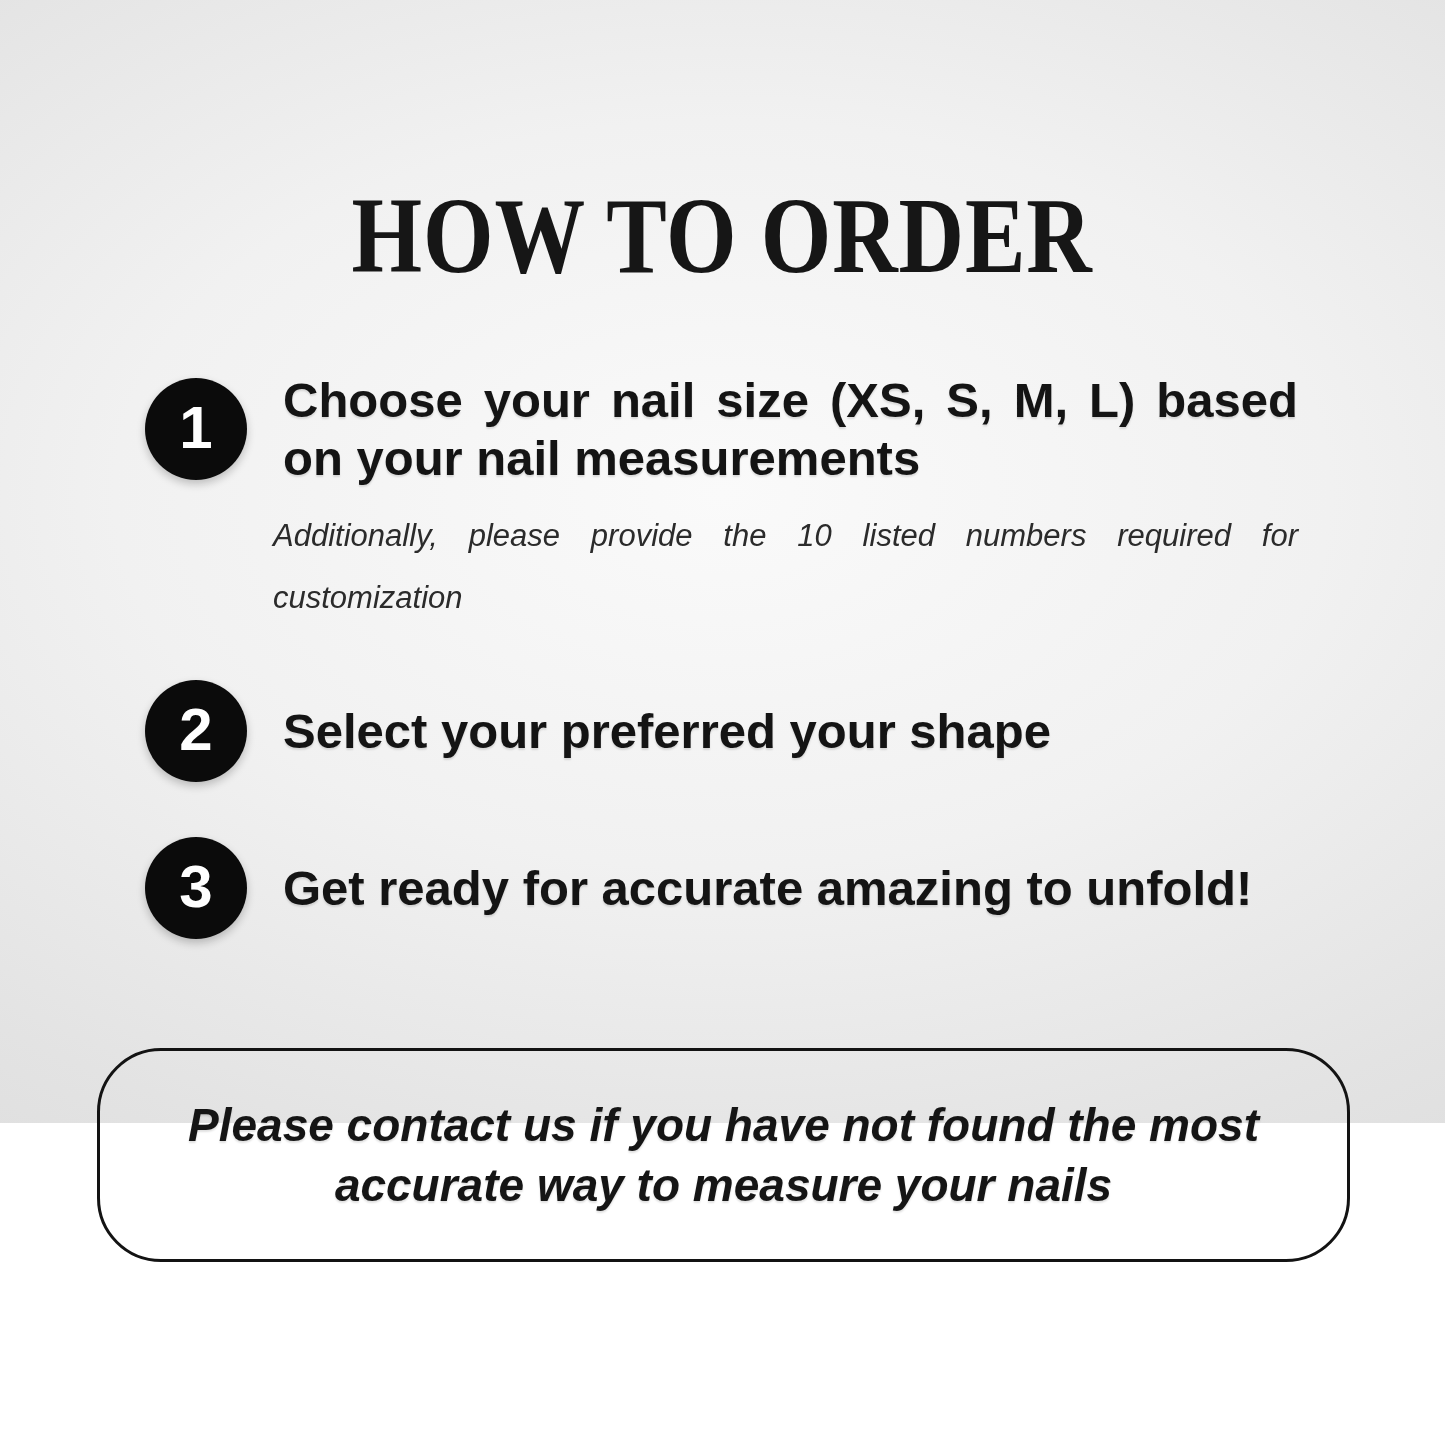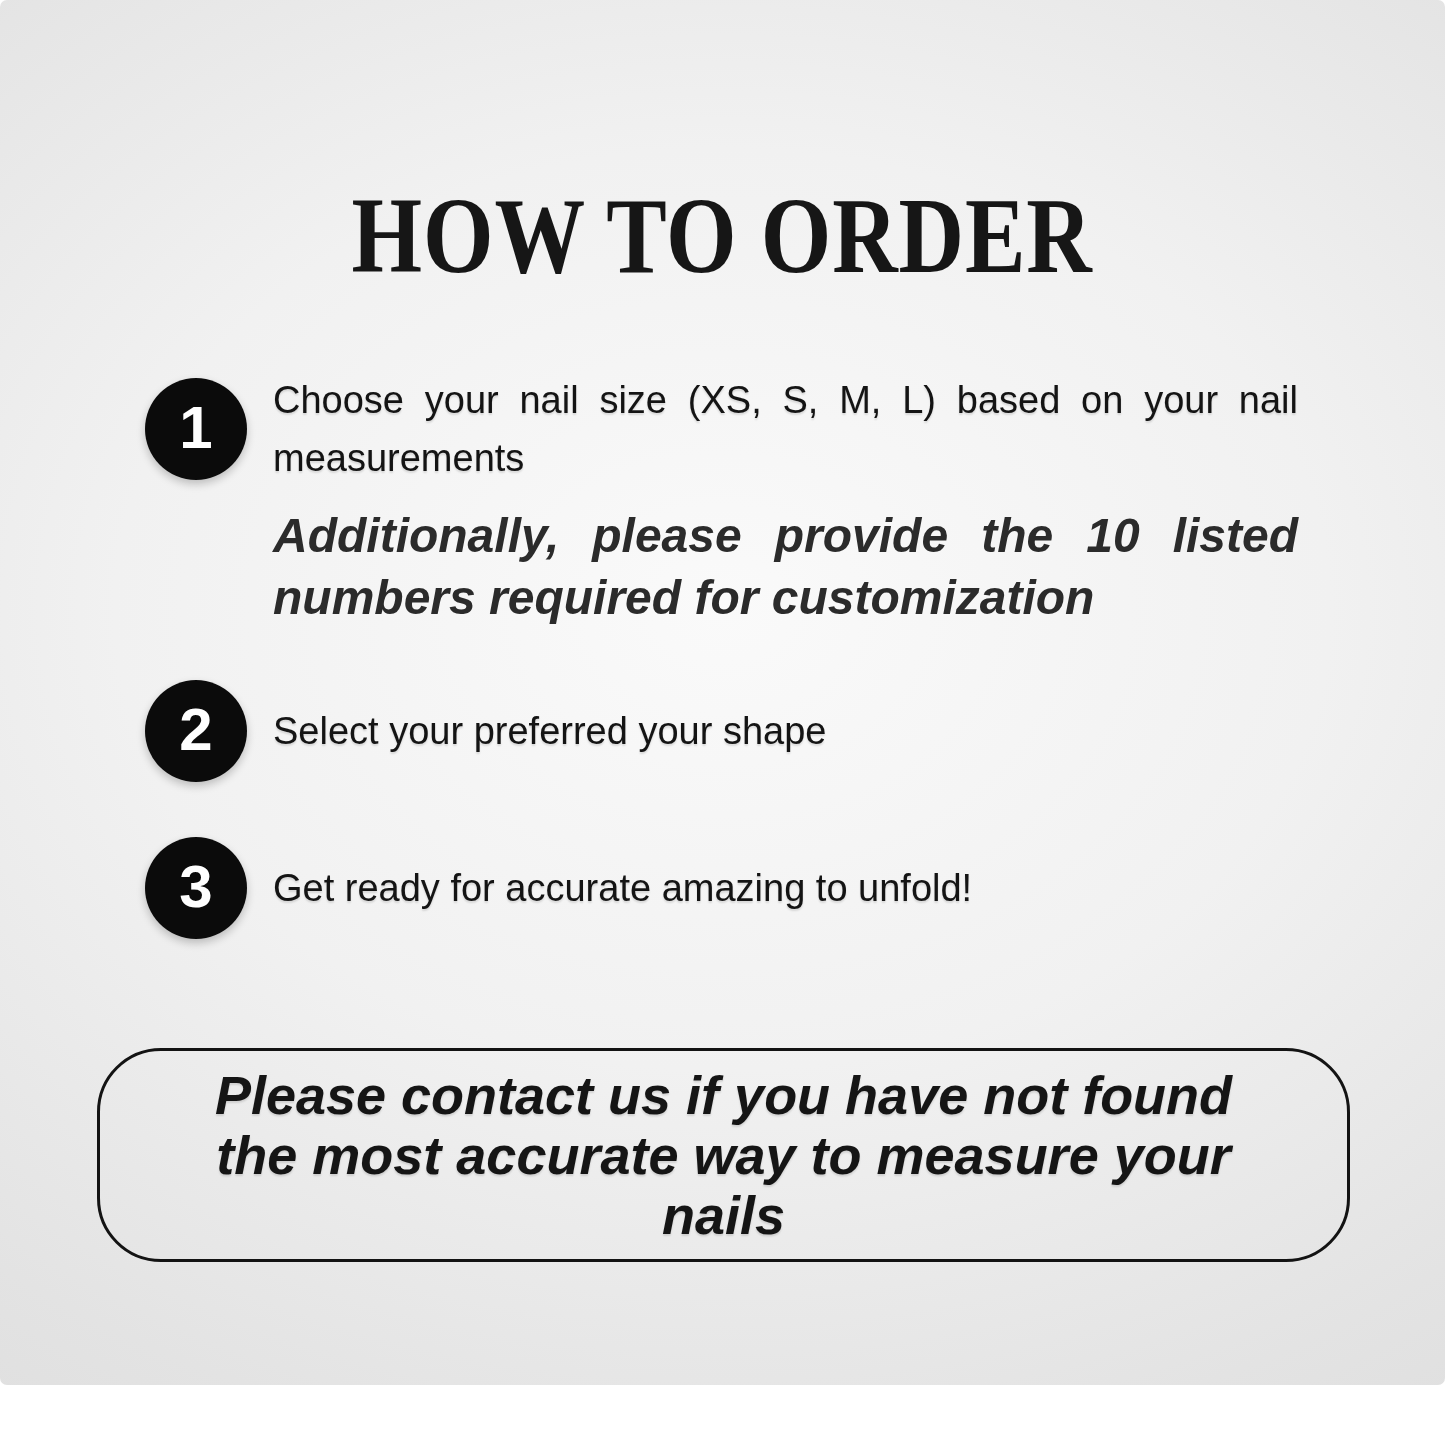--- a/index.html
+++ b/index.html
@@ -2,24 +2,23 @@
 <html><head>
 <meta charset="utf-8">
 <style>
   * { margin: 0; padding: 0; box-sizing: border-box; }
   html, body { width: 1445px; height: 1445px; }
   body { font-family: "Liberation Sans", sans-serif; overflow: hidden; }
 
   .canvas {
     position: relative;
     width: 1445px;
-    height: 1385px;
+    height: 1123px;
     background: radial-gradient(ellipse 120% 95% at 50% 44%,
       #fafafa 0%, #f1f1f1 35%, #e3e3e3 65%, #d6d6d6 100%);
-    border-radius: 7px;
   }
 
   
   .title-wrap {
     position: absolute;
     top: 182px; left: 0; right: 0;
     text-align: center;
   }
   .title {
     display: inline-block;
@@ -53,57 +52,57 @@
     color: #ffffff;
     flex: 0 0 102px;
     display: flex; align-items: center; justify-content: center;
     font-size: 60px;
     font-weight: 700;
     box-shadow: 0 4px 9px rgba(0,0,0,0.22);
   }
   .badge span { transform: translateY(-2px); }
 
   .step-heading {
-    margin-left: 26px;
+    margin-left: 36px;
     width: 1025px;
-    font-weight: 400;
-    font-size: 38px;
+    font-weight: 700;
+    font-size: 49px;
     line-height: 58px;
     color: #141414;
     text-shadow: 0 2px 2px rgba(0,0,0,0.12);
   }
   .justified { text-align: justify; text-justify: inter-word; }
 
   .step-note {
     position: absolute;
     top: 505px; left: 273px;
     width: 1025px;
     font-style: italic;
-    font-weight: 700;
-    font-size: 48px;
+    font-weight: 400;
+    font-size: 31px;
     line-height: 62px;
     color: #2b2b2b;
     text-align: justify;
     text-justify: inter-word;
   }
 
   
   .footer-box {
     position: absolute;
     left: 97px; top: 1048px;
     width: 1253px; height: 214px;
     border: 3px solid #131313;
     border-radius: 64px;
     display: flex; align-items: center; justify-content: center;
     padding: 0 70px;
   }
   .footer-note {
     font-weight: 700;
     font-style: italic;
-    font-size: 54px;
+    font-size: 46px;
     line-height: 60px;
     color: #151515;
     text-align: center;
     text-shadow: 0 2px 2px rgba(0,0,0,0.12);
   }
 </style>
 </head>
 <body>
 
 <div class="canvas">

